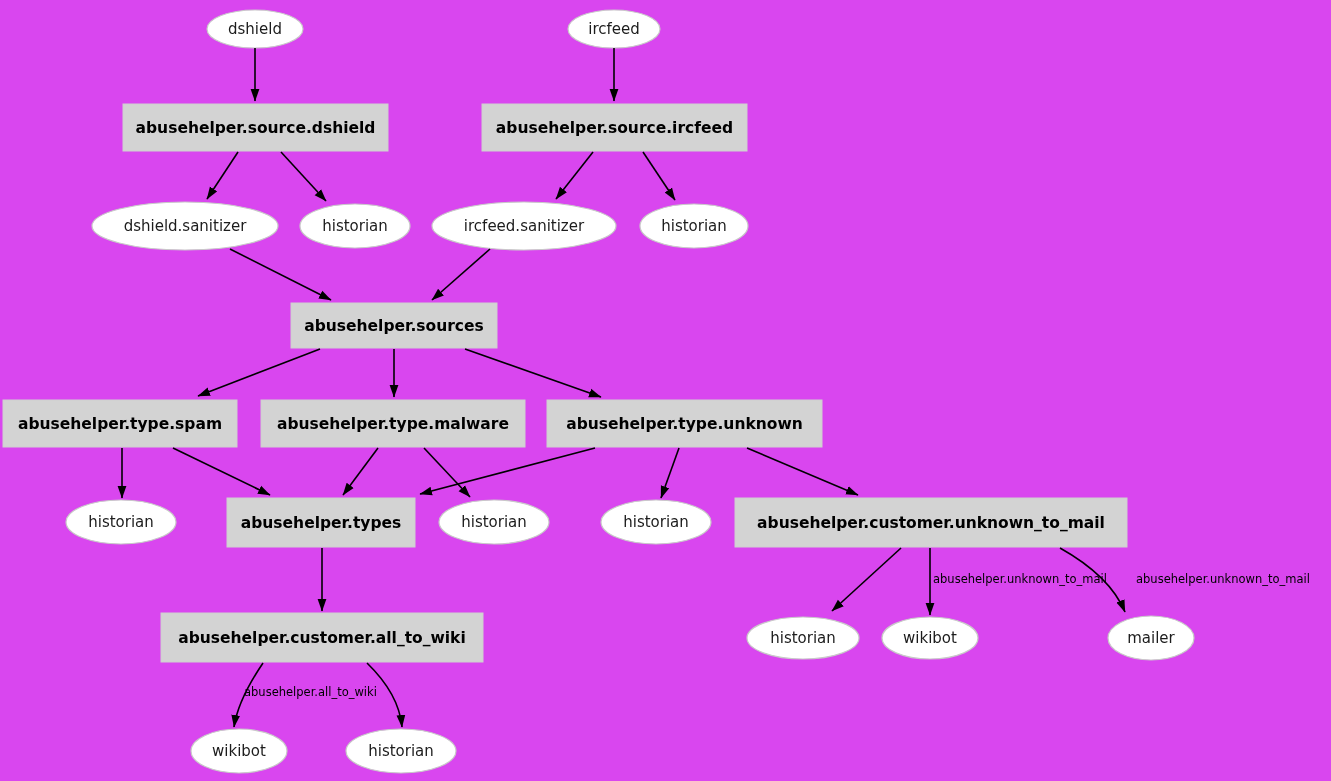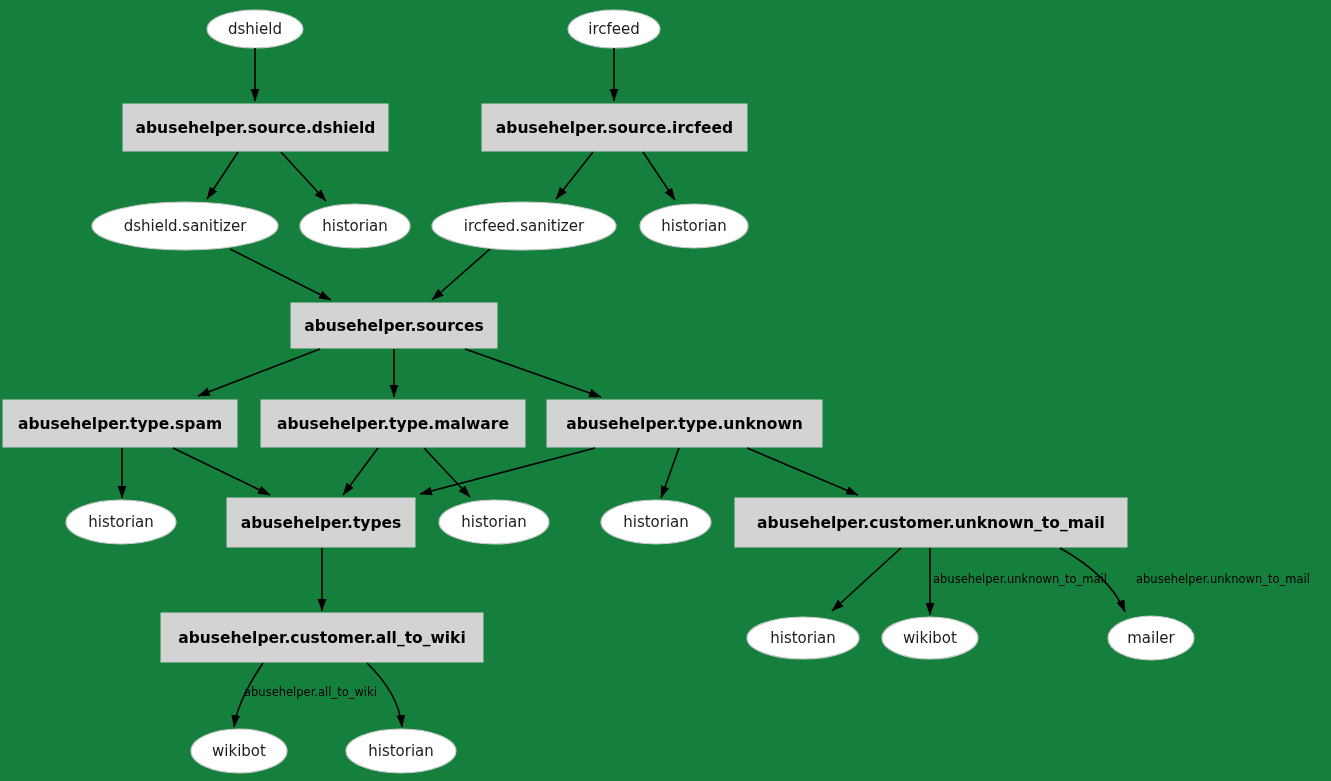--- a/index.html
+++ b/index.html
@@ -8,21 +8,21 @@
     background: #ffffff;
     width: 1331px;
     height: 781px;
     overflow: hidden;
     font-family: "DejaVu Sans", "Liberation Sans", sans-serif;
   }
   .canvas {
     position: relative;
     width: 1331px;
     height: 781px;
-    background: #15803d;
+    background: #d946ef;
   }
   svg { display: block; }
   .box-shape   { stroke: #cfcfcf; stroke-width: 1; }
   .ellipse-shape { stroke-width: 1.2; }
   .box-label {
     font-family: "DejaVu Sans", "Liberation Sans", sans-serif;
     font-size: 15.5px;
     font-weight: bold;
     text-anchor: middle;
   }

